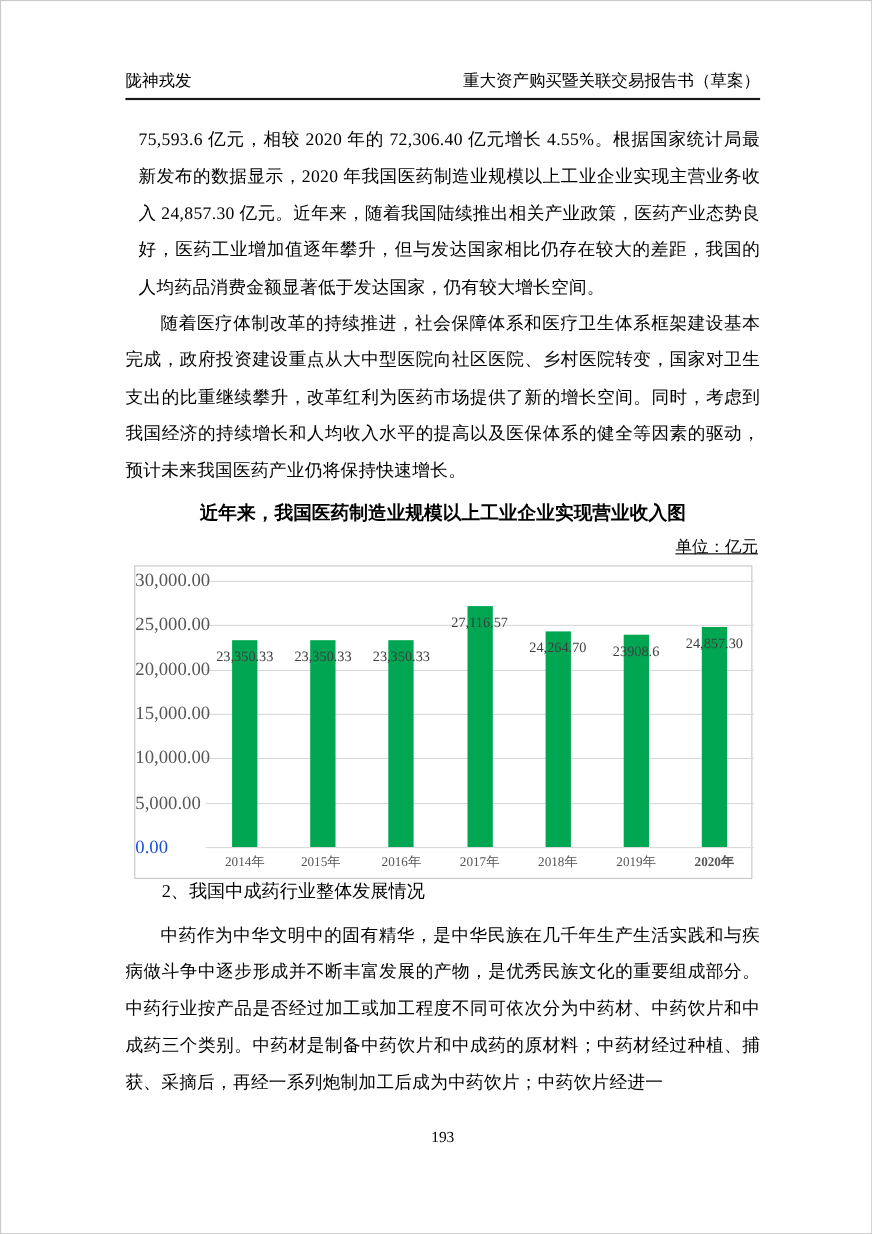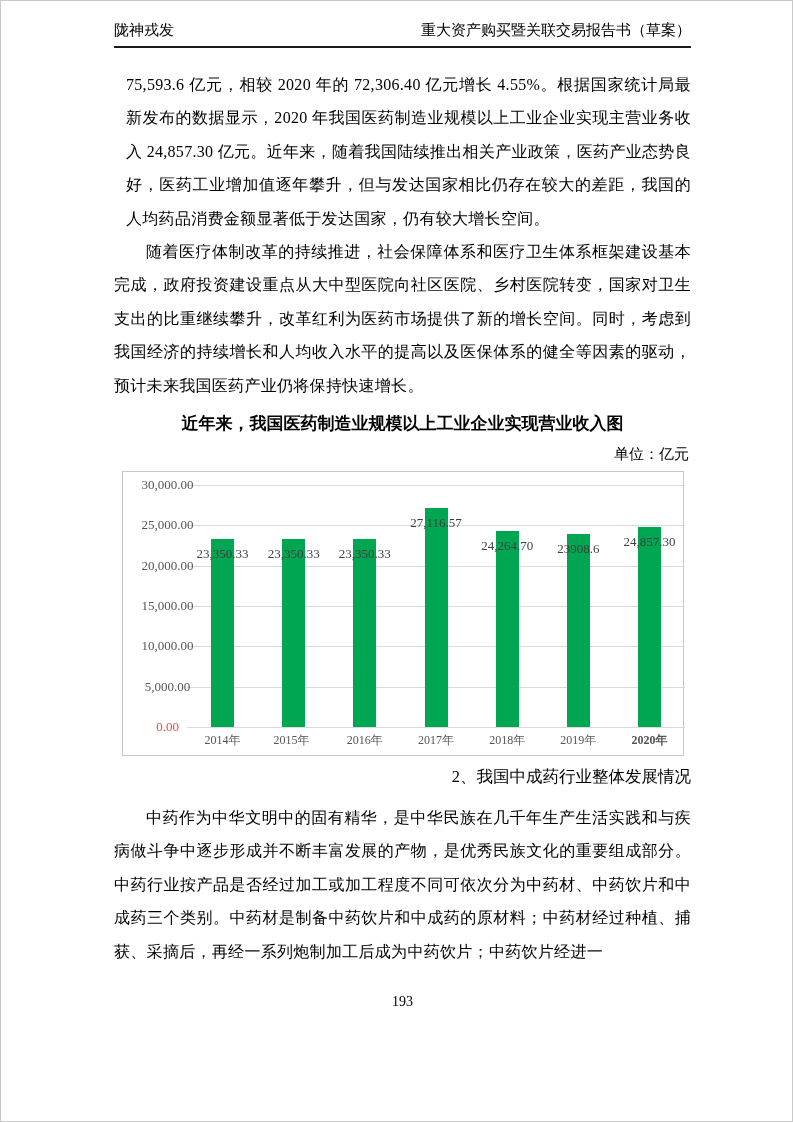--- a/index.html
+++ b/index.html
@@ -4,53 +4,53 @@
 <style>
   * { margin:0; padding:0; box-sizing:border-box; }
   html,body { background:#e9e9e9; }
   .page {
     position:relative; width:793px; height:1122px; margin:0 auto;
     background:#ffffff; border:1px solid #c9c9c9; overflow:hidden;
     font-family:"Liberation Serif","DejaVu Serif",serif; color:#000;
   }
   .content { margin-left:113px; width:577px; }
   .hdr {
-    padding-top:20px; padding-bottom:6px; border-bottom:2px solid #1a1a1a;
+    padding-top:63px; padding-bottom:6px; border-bottom:2px solid #1a1a1a;
     display:flex; justify-content:space-between; align-items:flex-end;
     font-size:15px;
   }
   .para {
     font-size:16px; line-height:33.4px; text-align:justify;
     text-justify:inter-character; letter-spacing:0.3px;
   }
   .indent { text-indent:2em; }
   .chart-title {
     margin-top:10px; text-align:center; font-weight:bold; font-size:17px;
     font-family:"Liberation Sans","DejaVu Sans",sans-serif;
   }
-  .unit-label { margin-top:10px; text-align:right; font-size:15px; padding-right:2px; }
+  .unit-label { margin-top:10px; text-align:right; font-size:15px; padding-right:2px;text-decoration:underline; }
   .chart-box {
     position:relative; margin-top:7px; margin-left:8px;
     width:562px; height:285px; background:#fff; border:1px solid #c6c6c6;
   }
   .gridline { position:absolute; height:1px; background:#d9d9d9; }
   .ytick {
-    position:absolute; left:16px; width:57px; text-align:center;
-    font-size:13px; color:#555; line-height:16px;
+    position:absolute; left:0; width:57px; text-align:left;
+    font-size:17px; color:#555; line-height:16px;
   }
   .bar { position:absolute; }
   .bar-label {
     position:absolute; width:96px; text-align:center;
     font-size:13px; color:#3f3f3f; line-height:15px; white-space:nowrap;
   }
   .xtick {
     position:absolute; text-align:center; font-size:12px; color:#555; line-height:16px;
   }
   .source-note { margin-top:14px; padding-left:30px; font-size:15px; }
-  .section-heading { margin-top:10px; text-indent:2em; font-size:16.5px;text-align:right; }
+  .section-heading { margin-top:0; text-indent:2em; font-size:16.5px; }
   .p3 { margin-top:13px; }
   .page-num { margin-top:26px; text-align:center; font-size:14px; }
 </style>
 </head>
 <body>
 
 <div class="page">
   <div class="content">
 
     <div class="hdr">
@@ -61,21 +61,21 @@
     <div class="para" style="margin-top:20px;margin-left:12px;">75,593.6 亿元，相较 2020 年的 72,306.40 亿元增长 4.55%。根据国家统计局最新发布的数据显示，2020 年我国医药制造业规模以上工业企业实现主营业务收入 24,857.30 亿元。近年来，随着我国陆续推出相关产业政策，医药产业态势良好，医药工业增加值逐年攀升，但与发达国家相比仍存在较大的差距，我国的人均药品消费金额显著低于发达国家，仍有较大增长空间。</div>
 
     <div class="para indent">随着医疗体制改革的持续推进，社会保障体系和医疗卫生体系框架建设基本完成，政府投资建设重点从大中型医院向社区医院、乡村医院转变，国家对卫生支出的比重继续攀升，改革红利为医药市场提供了新的增长空间。同时，考虑到我国经济的持续增长和人均收入水平的提高以及医保体系的健全等因素的驱动，预计未来我国医药产业仍将保持快速增长。</div>
 
     <div class="chart-title">近年来，我国医药制造业规模以上工业企业实现营业收入图</div>
 
     <div class="unit-label">单位：亿元</div>
 
     <div class="chart-box" id="chart">
         <div class="gridline" style="left: 64px; width: 498px; top: 255px; background: rgb(217, 217, 217);"></div>
-        <div class="ytick" style="top: 247px; color: #ef4444;">0.00</div>
+        <div class="ytick" style="top: 247px; color: #1d4ed8;">0.00</div>
         <div class="gridline" style="left: 64px; width: 498px; top: 214.667px; background: rgb(217, 217, 217);"></div>
         <div class="ytick" style="top: 206.667px; color: rgb(85, 85, 85);">5,000.00</div>
         <div class="gridline" style="left: 64px; width: 498px; top: 174.333px; background: rgb(217, 217, 217);"></div>
         <div class="ytick" style="top: 166.333px; color: rgb(85, 85, 85);">10,000.00</div>
         <div class="gridline" style="left: 64px; width: 498px; top: 134px; background: rgb(217, 217, 217);"></div>
         <div class="ytick" style="top: 126px; color: rgb(85, 85, 85);">15,000.00</div>
         <div class="gridline" style="left: 64px; width: 498px; top: 93.6667px; background: rgb(217, 217, 217);"></div>
         <div class="ytick" style="top: 85.6667px; color: rgb(85, 85, 85);">20,000.00</div>
         <div class="gridline" style="left: 64px; width: 498px; top: 53.3333px; background: rgb(217, 217, 217);"></div>
         <div class="ytick" style="top: 45.3333px; color: rgb(85, 85, 85);">25,000.00</div>

